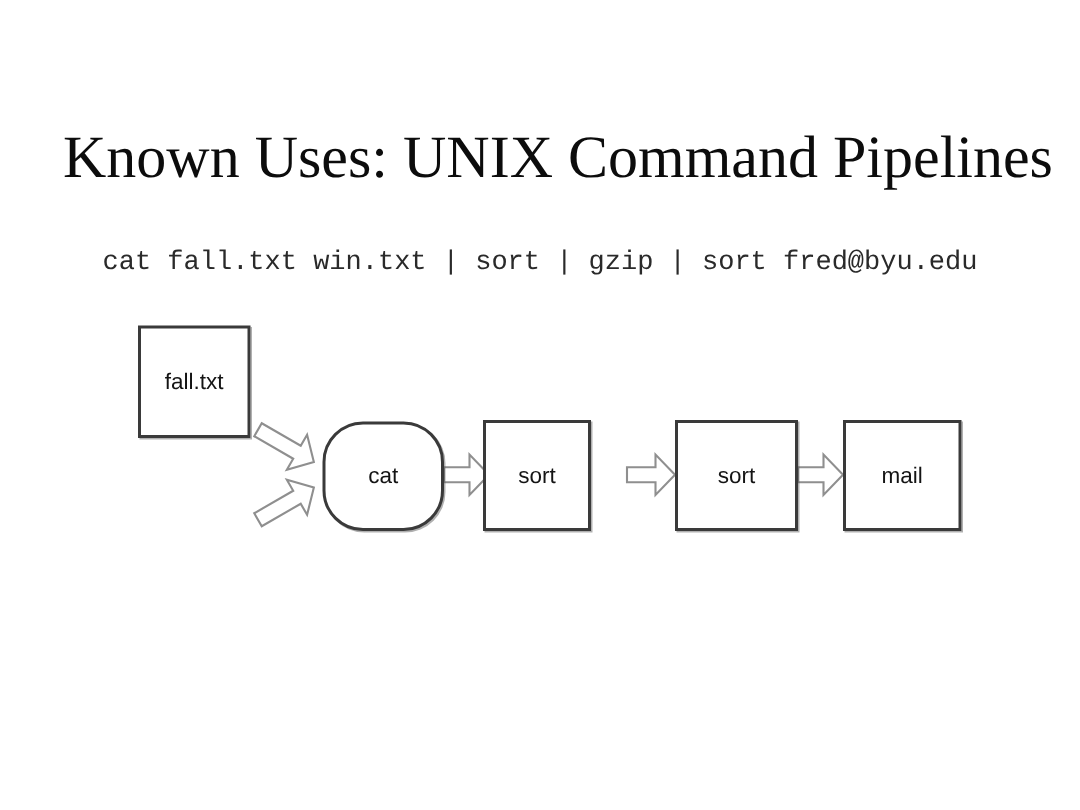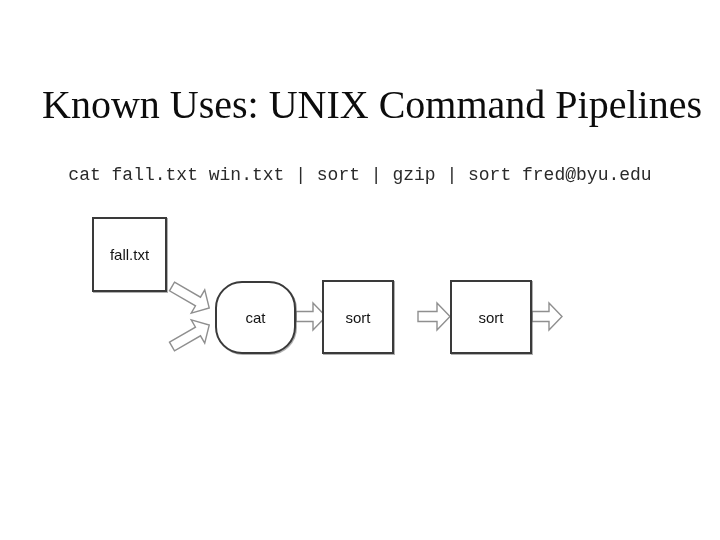--- a/index.html
+++ b/index.html
@@ -93,14 +93,17 @@
   </div>
   <div class="node" id="node-cat">
     <span>cat</span>
   </div>
   <div class="node" id="node-sort">
     <span>sort</span>
   </div>
   <div class="node" id="node-gzip">
     <span>sort</span>
   </div>
+  <div class="node" id="node-mail">
+    <span>mail</span>
+  </div>
 
 </div>
 
 </body></html>

